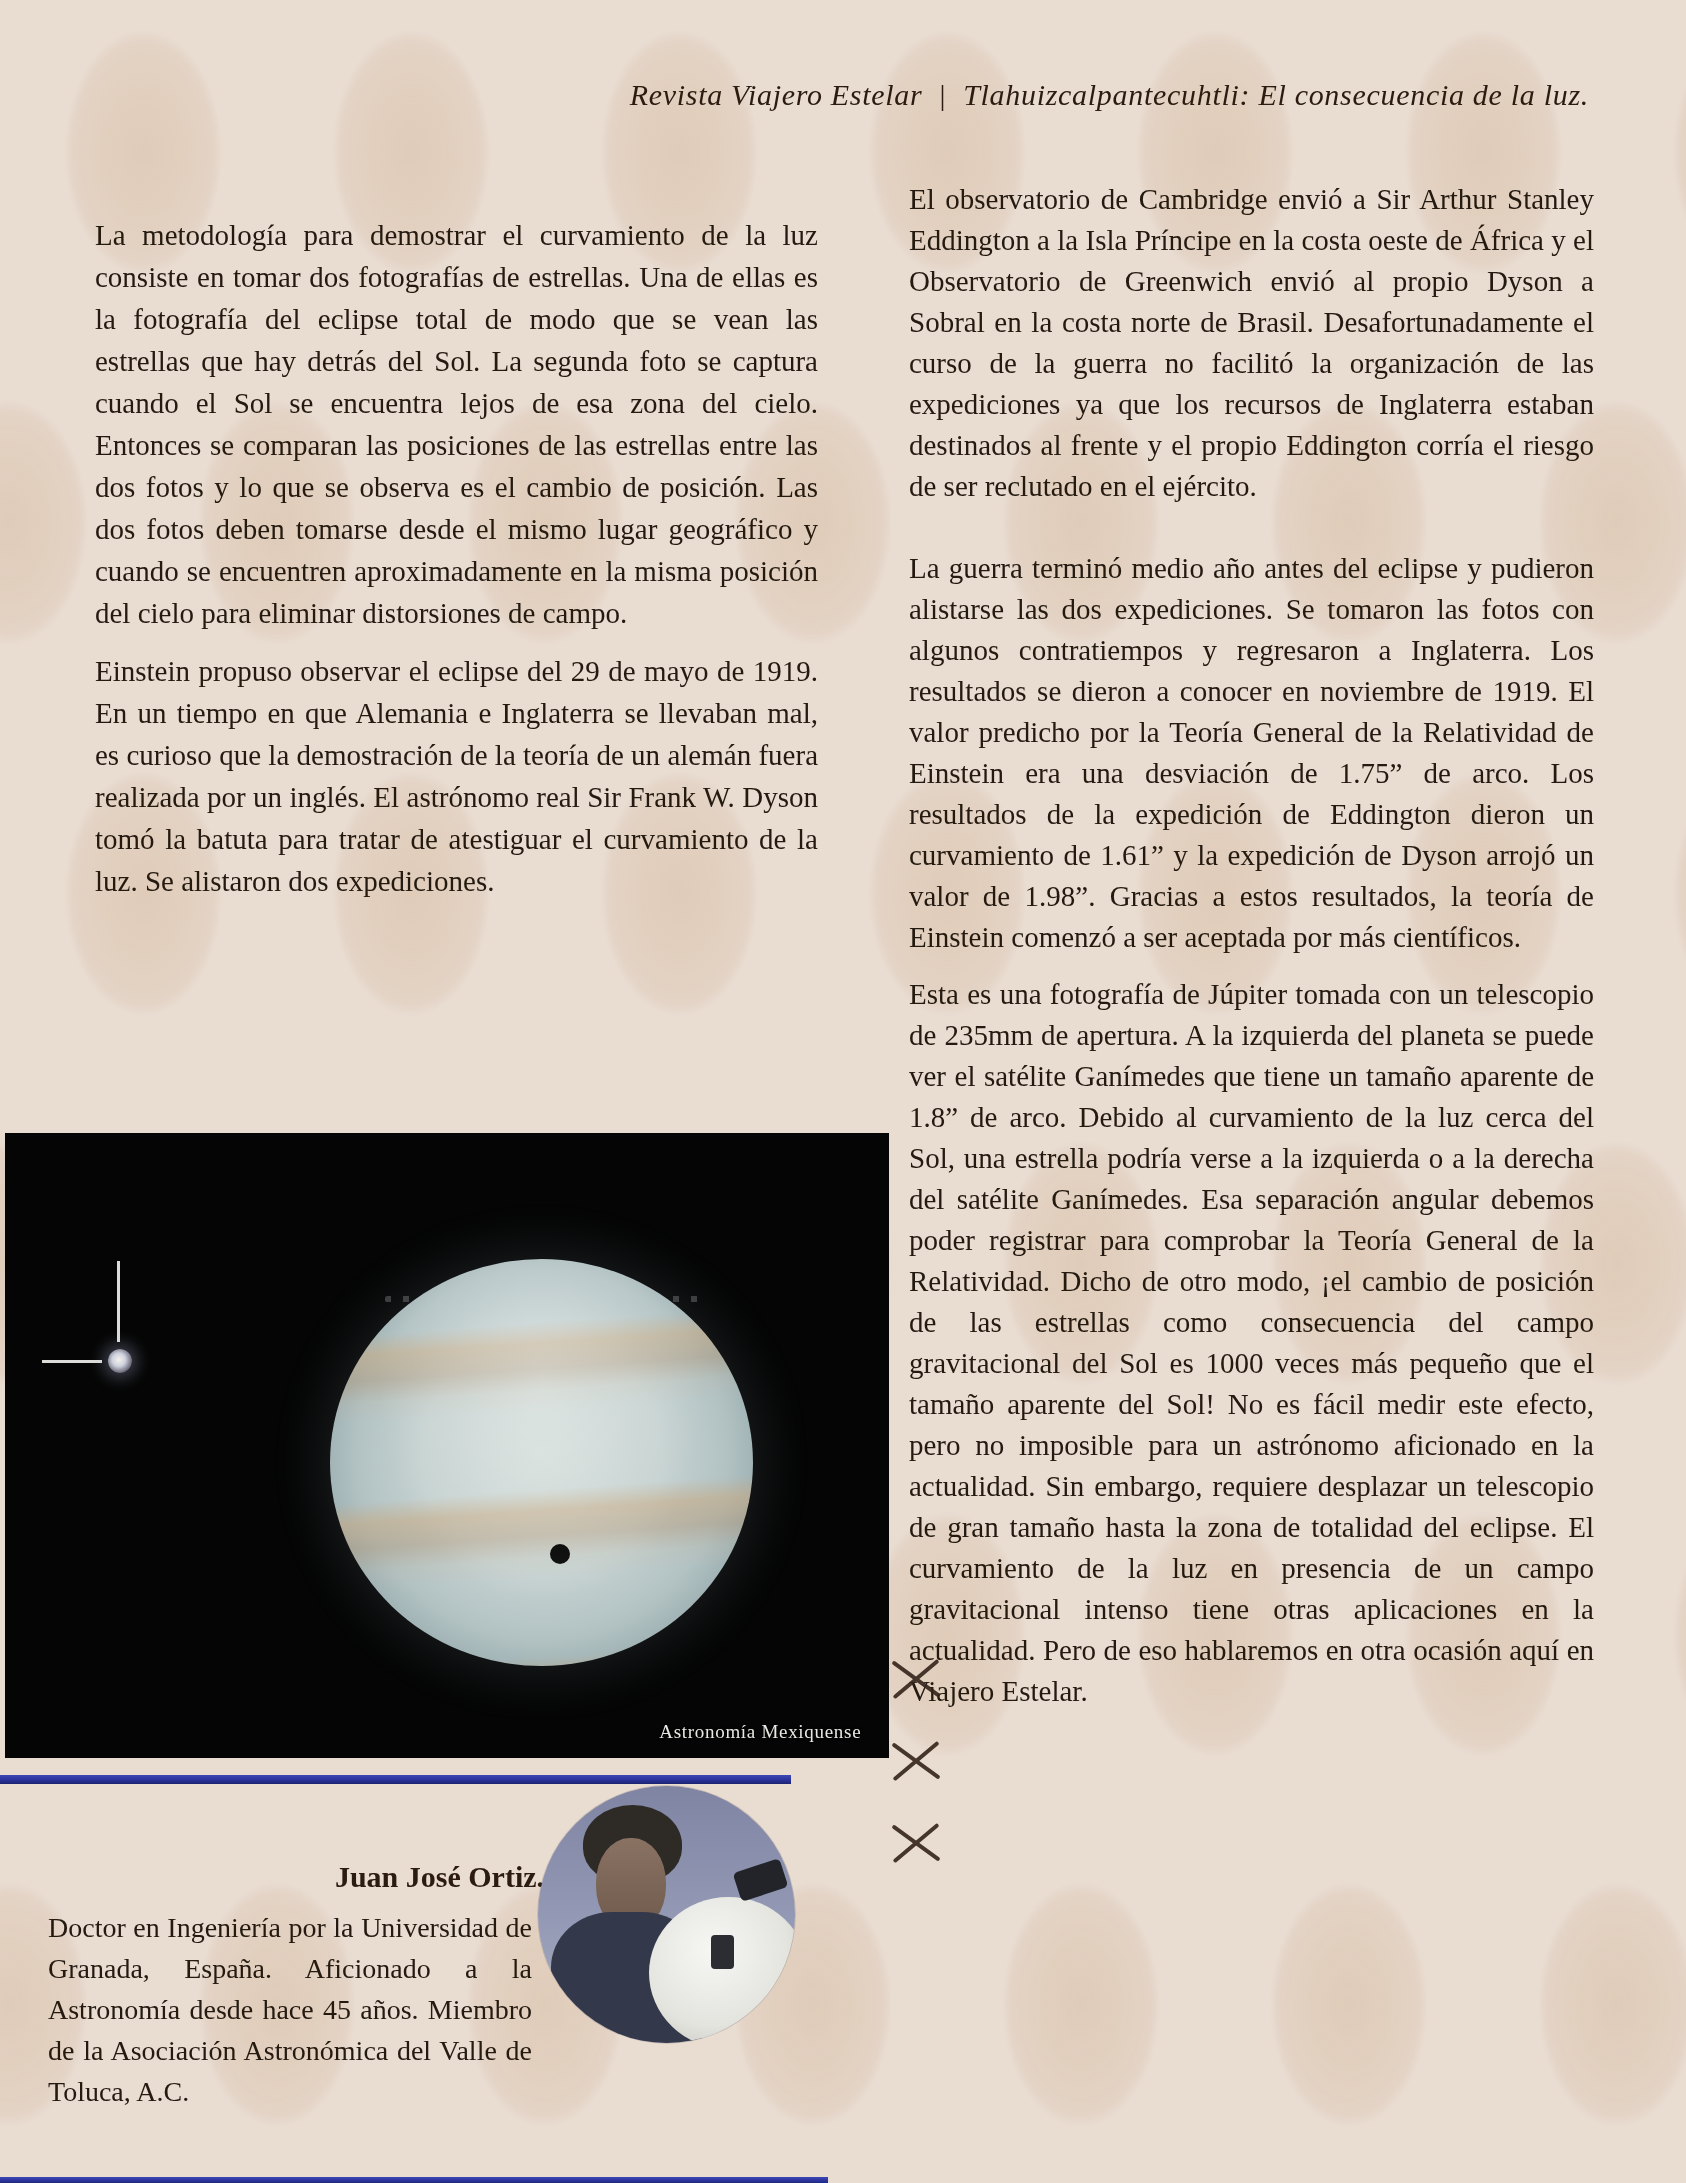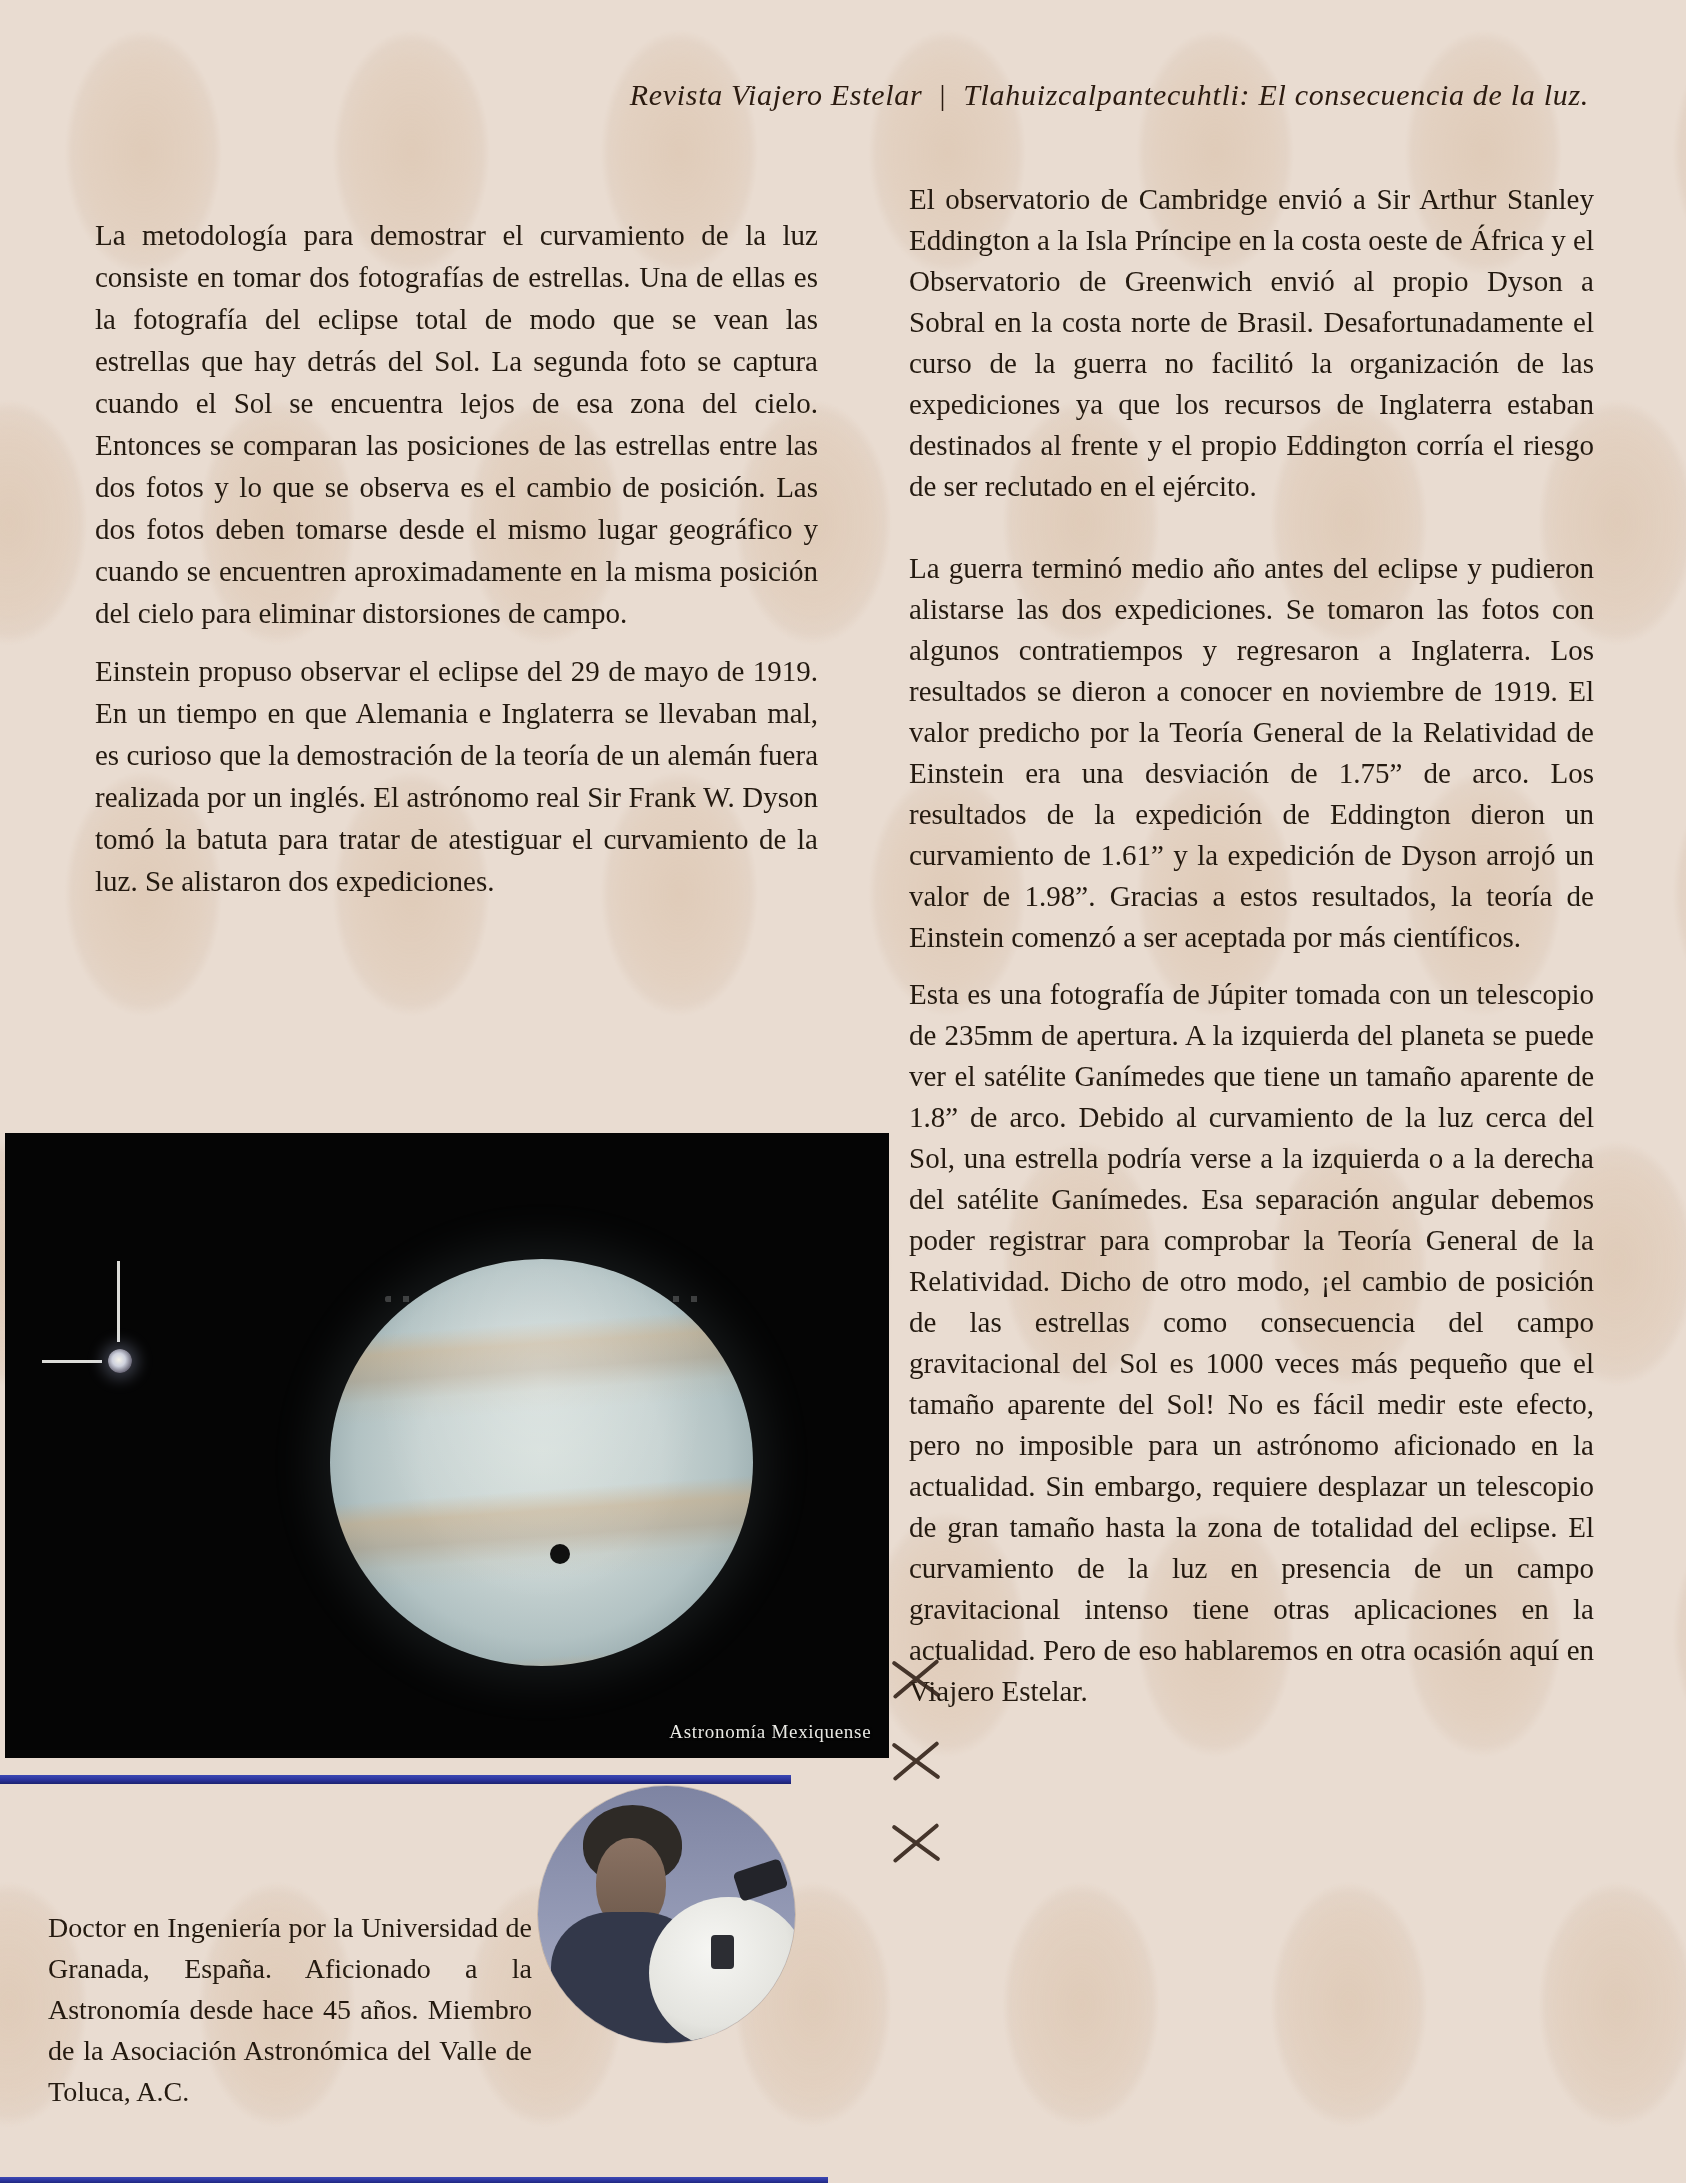--- a/index.html
+++ b/index.html
@@ -64,21 +64,21 @@
     box-shadow:0 0 14.6px 6px rgba(190,200,240,0.28);
   }
   .crosshair-v{position:absolute;left:112px;top:128px;width:2.6px;height:81px;background:#dcdcd8;}
   .crosshair-h{position:absolute;left:37px;top:227px;width:60px;height:2.6px;background:#dcdcd8;}
   .faint-noise{
     position:absolute;left:380px;top:163px;width:317px;height:6px;opacity:.38;
     background:repeating-linear-gradient(90deg, #8f8f8f 0 6px, transparent 6px 18px);
     filter:blur(0.7px);border-radius:2.6px;
   }
   .figure-caption{
-    position:absolute;right:18px;bottom:14.6px;
+    position:absolute;right:28px;bottom:14.6px;
     color:#e9e9e4;font-size:19px;letter-spacing:0.7px;
     text-shadow:0 0 2.6px #000;
   }
   
   .divider-bar{
     position:absolute;left:0;top:1775px;width:791px;height:8.6px;
     background:linear-gradient(180deg,#3d49b4 0%,#2a339b 55%,#1b2270 100%);
   }
   .footer-bar{
     position:absolute;left:0;top:2177px;width:828px;height:6.6px;
@@ -145,20 +145,21 @@
       <div class="jupiter-moon-shadow"></div>
     </div>
     <div class="crosshair-v"></div>
     <div class="crosshair-h"></div>
     <div class="ganymede-dot"></div>
     <div class="figure-caption">Astronomía Mexiquense</div>
   </div>
 
   <div class="divider-bar"></div>
 
+  <div class="author-name">Juan José Ortiz.</div>
   <div class="author-bio">Doctor en Ingeniería por la Universidad de Granada,   España.   Aficionado   a   la Astronomía desde hace 45 años. Miembro de la Asociación Astronómica del Valle de Toluca, A.C.</div>
   <div class="author-photo">
     <div class="man-hair"></div>
     <div class="man-face"></div>
     <div class="man-body"></div>
     <div class="telescope-dome"></div>
     <div class="telescope-finder"></div>
     <div class="telescope-knob"></div>
   </div>
 

